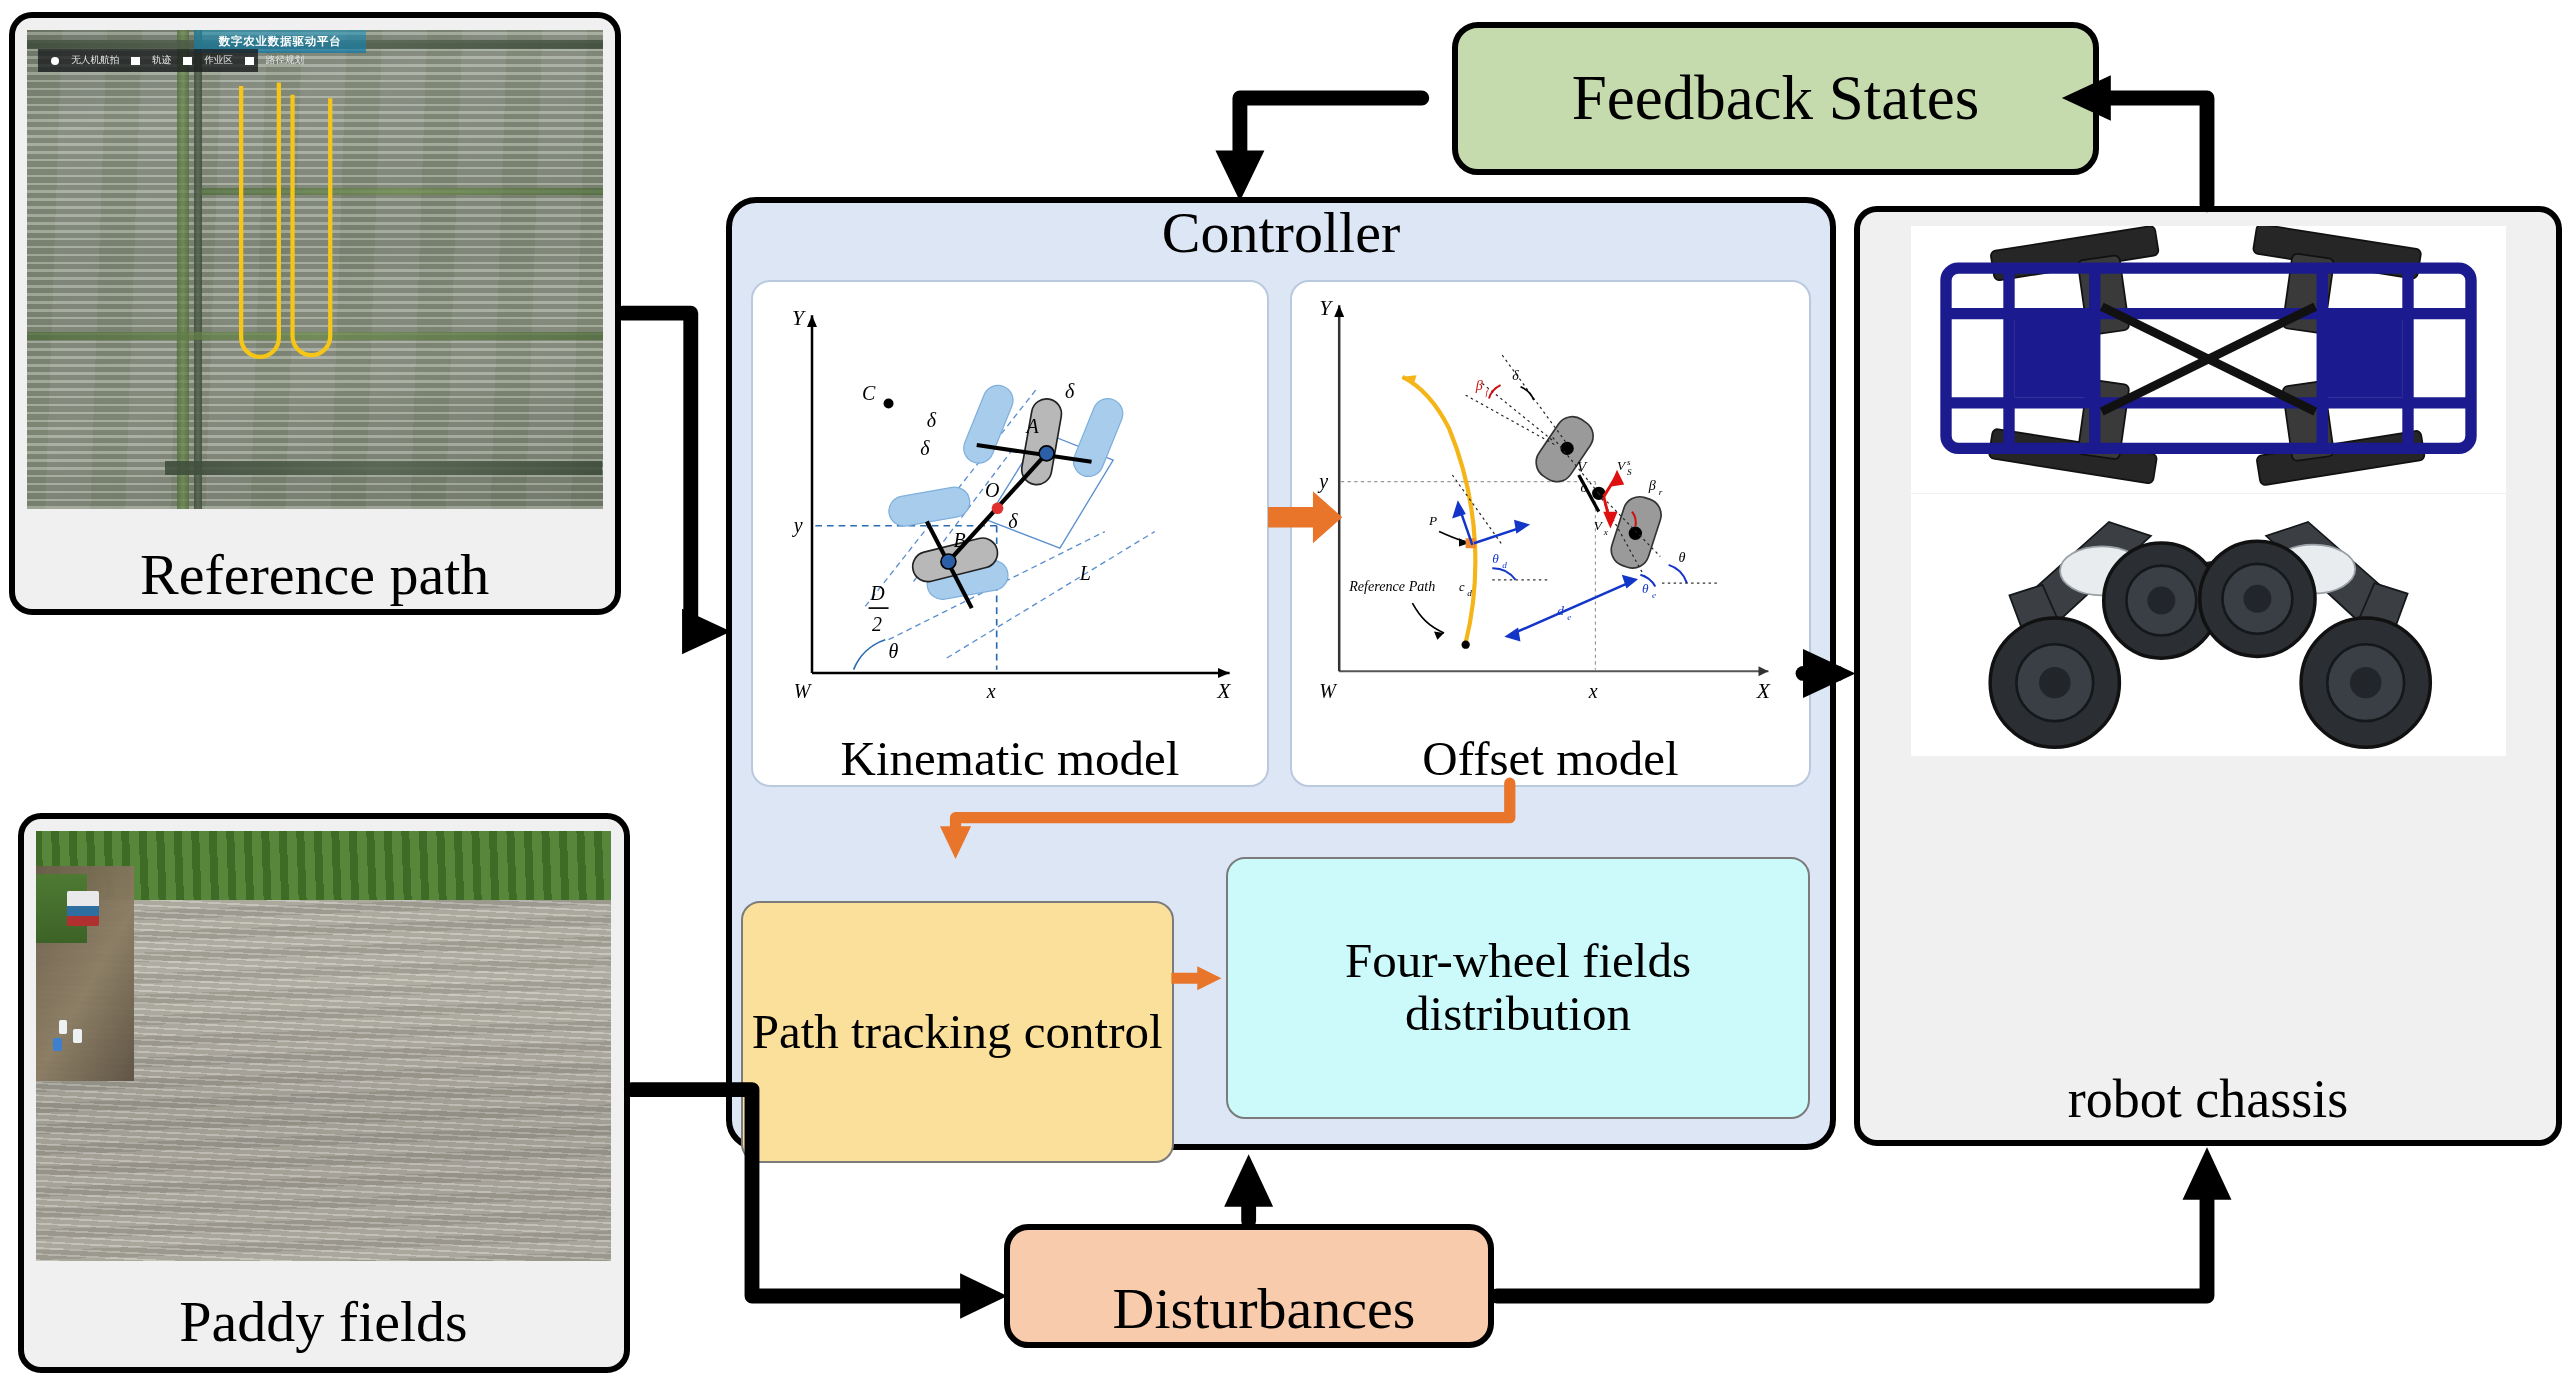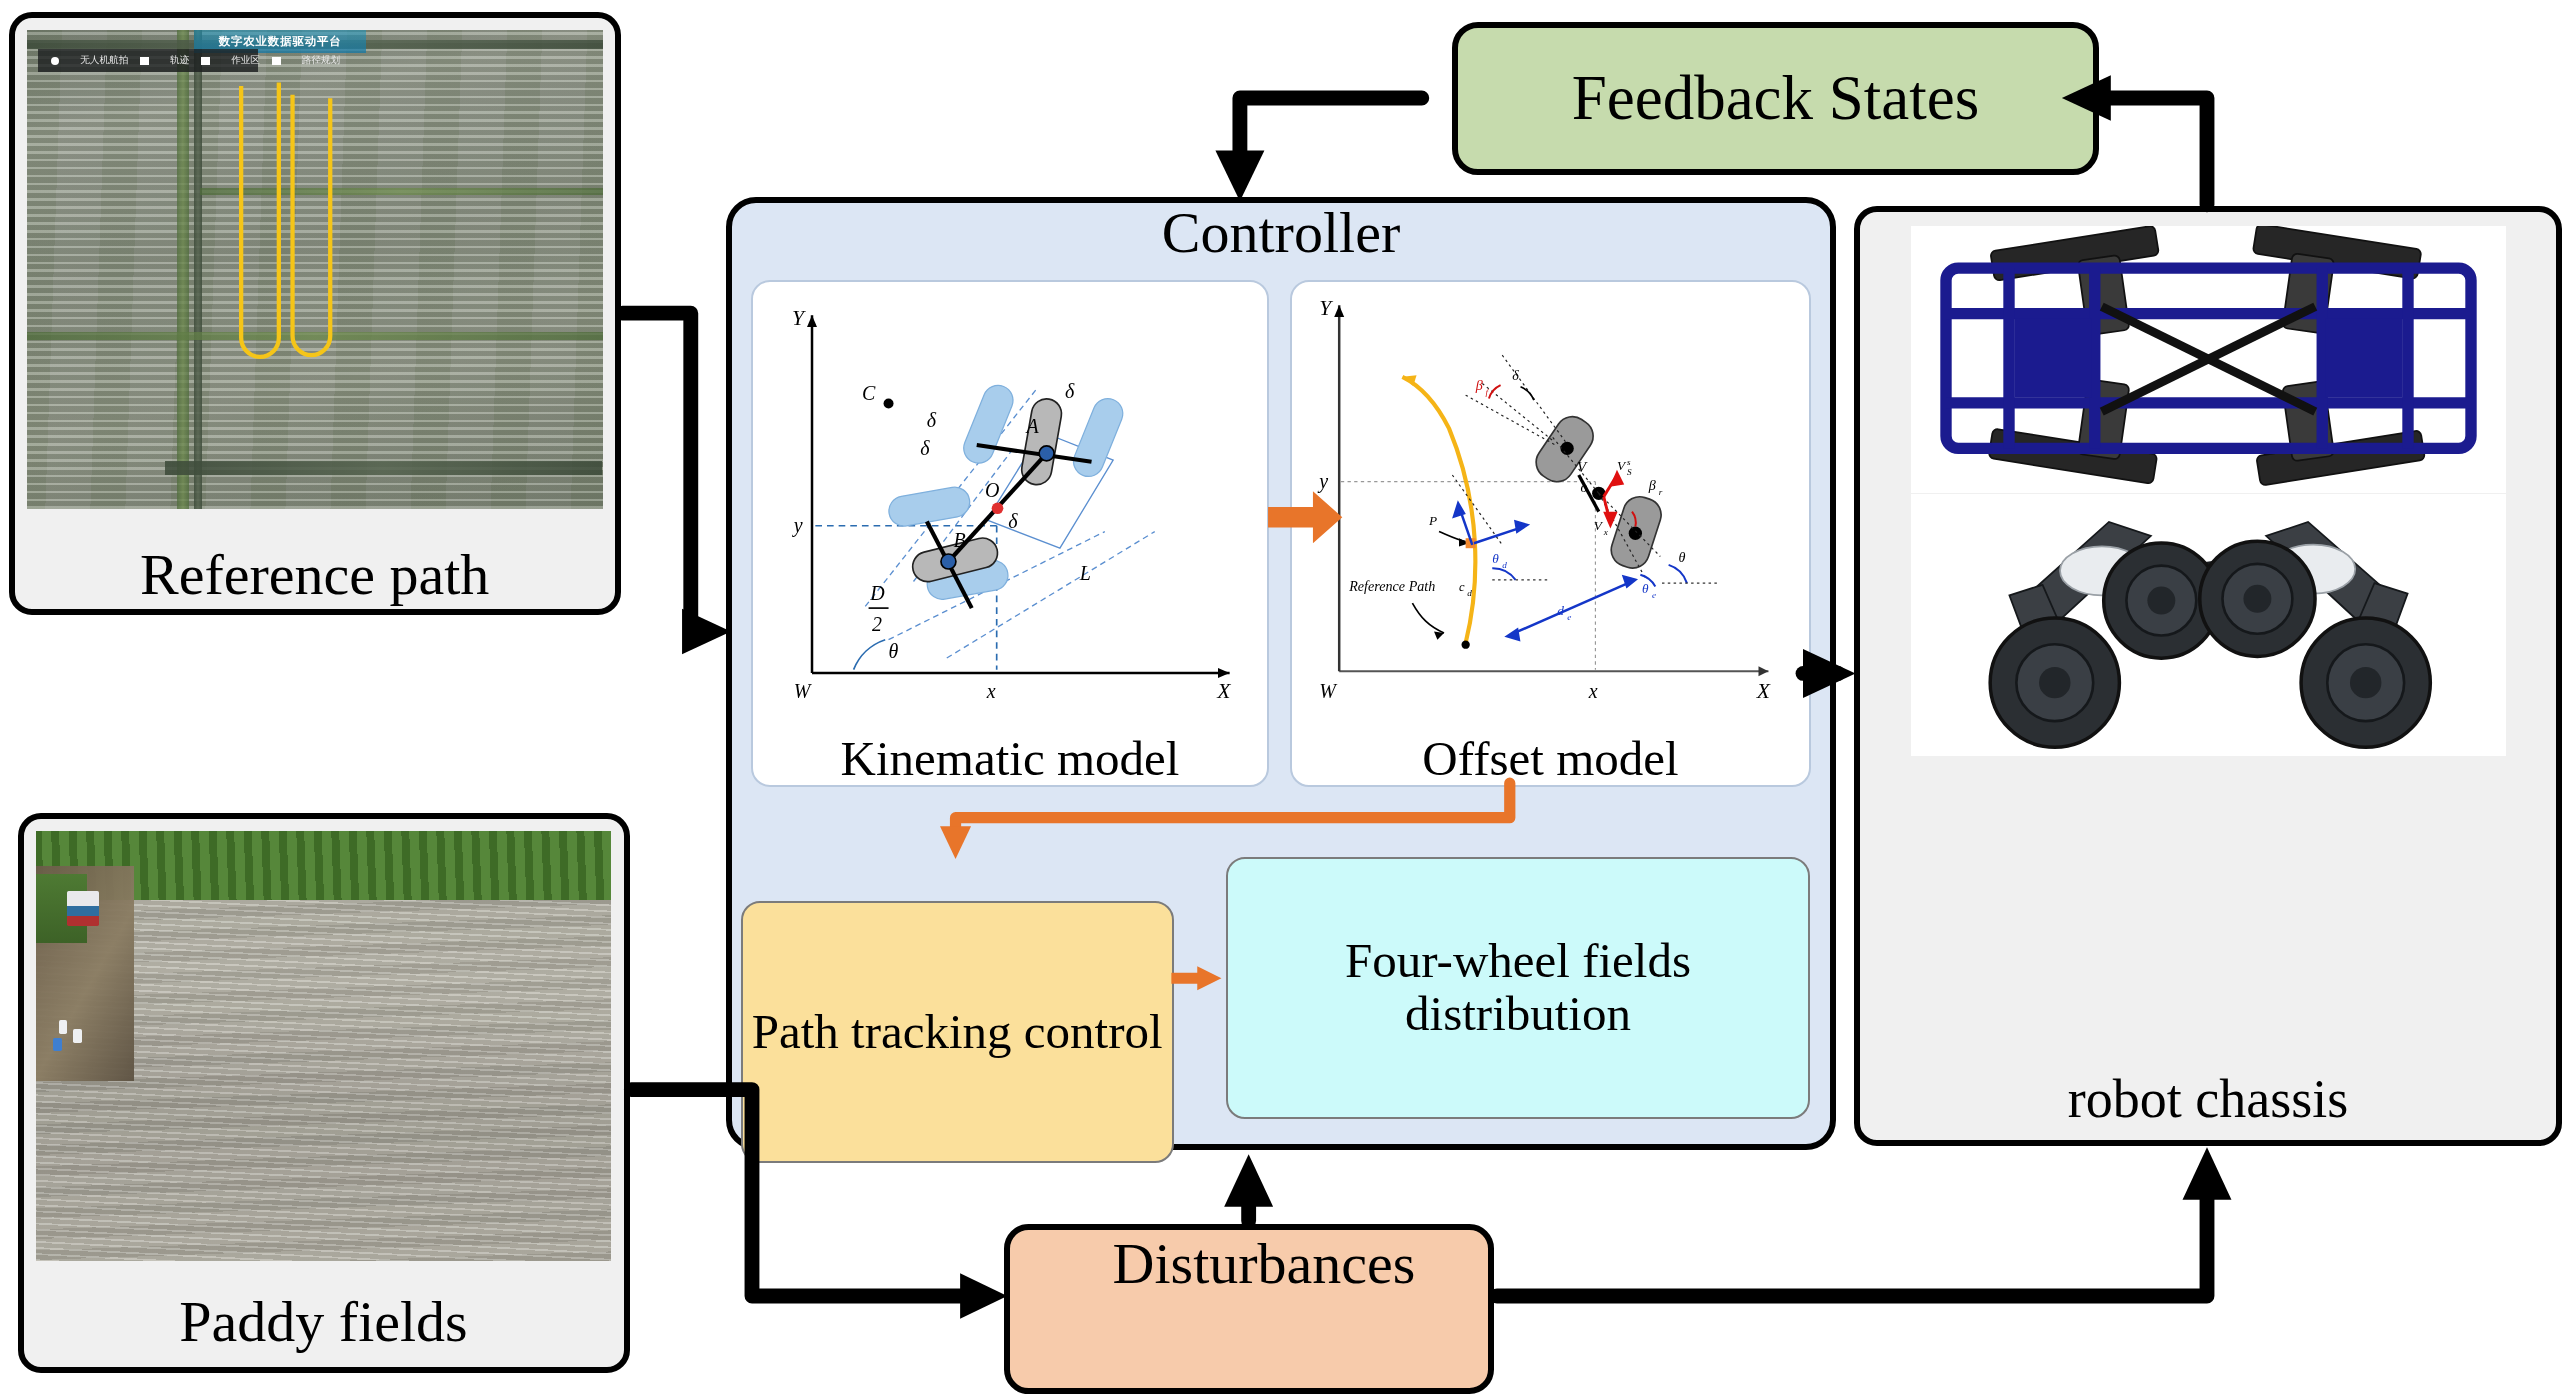--- a/index.html
+++ b/index.html
@@ -42,21 +42,21 @@
   .aerial .strip-green{
     position:absolute;background:linear-gradient(90deg,#4e6b3a,#6d8a4d,#4e6b3a);opacity:.75;
   }
   .aerial .ditch{
     position:absolute;background:linear-gradient(90deg,#3c4a39,#55634f,#3c4a39);opacity:.85;
   }
   .hud{
     position:absolute;background:rgba(25,28,30,.78);
     display:flex;align-items:center;gap:12.2px;padding:0 12.2px;
   }
-  .hud .chip{display:flex;align-items:center;gap:21px;color:#e8e8e8;font-size:9.6px;
+  .hud .chip{display:flex;align-items:center;gap:12px;color:#e8e8e8;font-size:9.6px;
       font-family:"DejaVu Sans", sans-serif;white-space:nowrap;}
   .hud .dot{width:8.7px;height:8.7px;border-radius:50%;background:#fff;display:block;}
   .hud .sq{width:8.7px;height:8.7px;background:#fff;display:block;}
   .banner{
     position:absolute;display:flex;align-items:center;justify-content:center;
     background:linear-gradient(180deg,rgba(28,150,190,.55),rgba(20,120,165,.75));
     color:#ffffff;font-size:11.4px;font-weight:bold;letter-spacing:0.9px;
     font-family:"DejaVu Sans", sans-serif;
   }
 
@@ -136,23 +136,23 @@
   
   #feedback{
     position:absolute;left:1424px;top:22px;width:647px;height:153px;
     background:#c6dbad;border:6.1px solid #000;border-radius:26px;box-sizing:border-box;
     display:flex;align-items:center;justify-content:center;
     font-size:63px;color:#000;margin-left:28px;
   }
 
   
   #disturb{
-    position:absolute;left:1004px;top:1224px;width:490px;height:170px;
+    position:absolute;left:1004px;top:1224px;width:490px;height:124px;
     background:#f7cbab;border:6.1px solid #000;border-radius:24.5px;box-sizing:border-box;
-    display:flex;align-items:flex-start;justify-content:center;
+    display:flex;align-items:flex-end;justify-content:center;
     font-size:58px;color:#000;padding-left:30px;
   }
 
   svg.overlay{position:absolute;left:0;top:0;width:2576px;height:1401px;pointer-events:none;}
 </style>
 </head>
 <body>
 
 <div class="card" id="ref-card">
   <div class="photo aerial" style="height:479px;">

